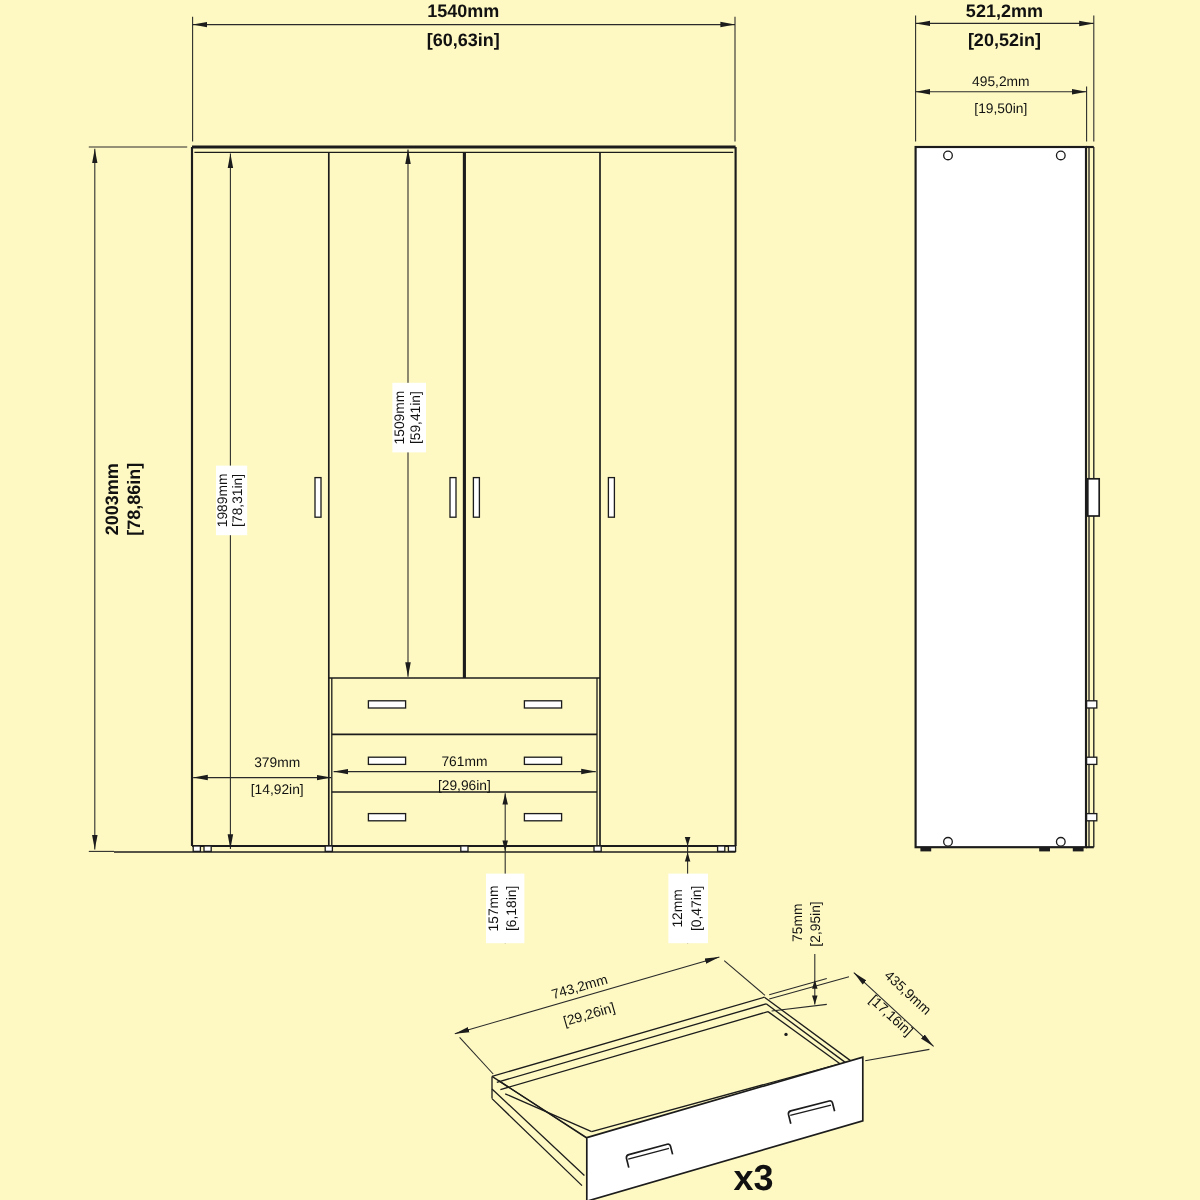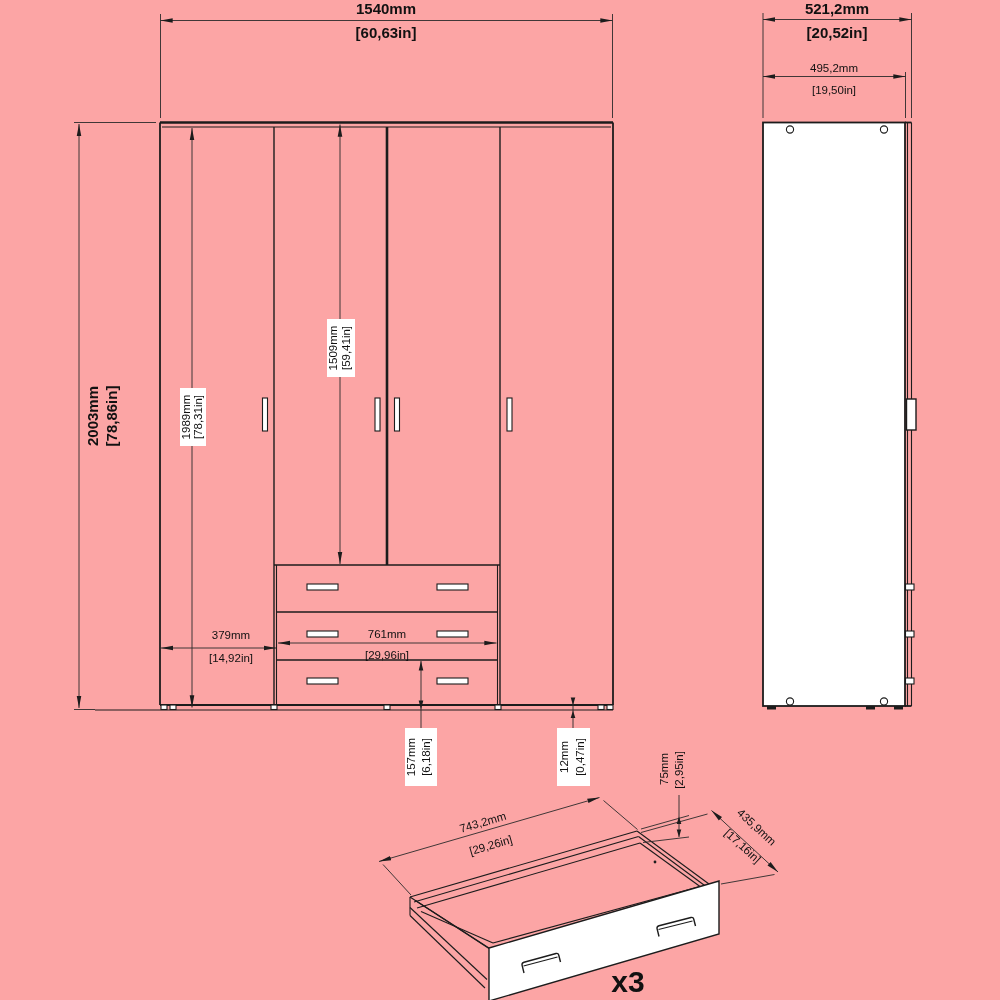--- a/index.html
+++ b/index.html
@@ -1,16 +1,16 @@
 <!DOCTYPE html>
 <html><head>
 <meta charset="utf-8">
 <style>
   html,body{margin:0;padding:0;background:#ffffff;}
-  .stage{position:relative;width:1000px;height:1000px;background:#fca5a5;overflow:hidden;}
+  .stage{position:relative;width:1000px;height:1000px;background:#fef9c3;overflow:hidden;}
   svg{display:block;}
   .ln{stroke:#1c1c1c;fill:none;}
   .w3{stroke-width:2.6;}
   .w2{stroke-width:1.8;}
   .w15{stroke-width:1.4;}
   .w1{stroke-width:1.1;}
   .dim{stroke:#2a2a2a;stroke-width:0.9;fill:none;}
   .arrow{fill:#1c1c1c;stroke:none;}
   .whitefill{fill:#ffffff;}
   text{fill:#111;font-family:"Liberation Sans","DejaVu Sans",sans-serif;}

